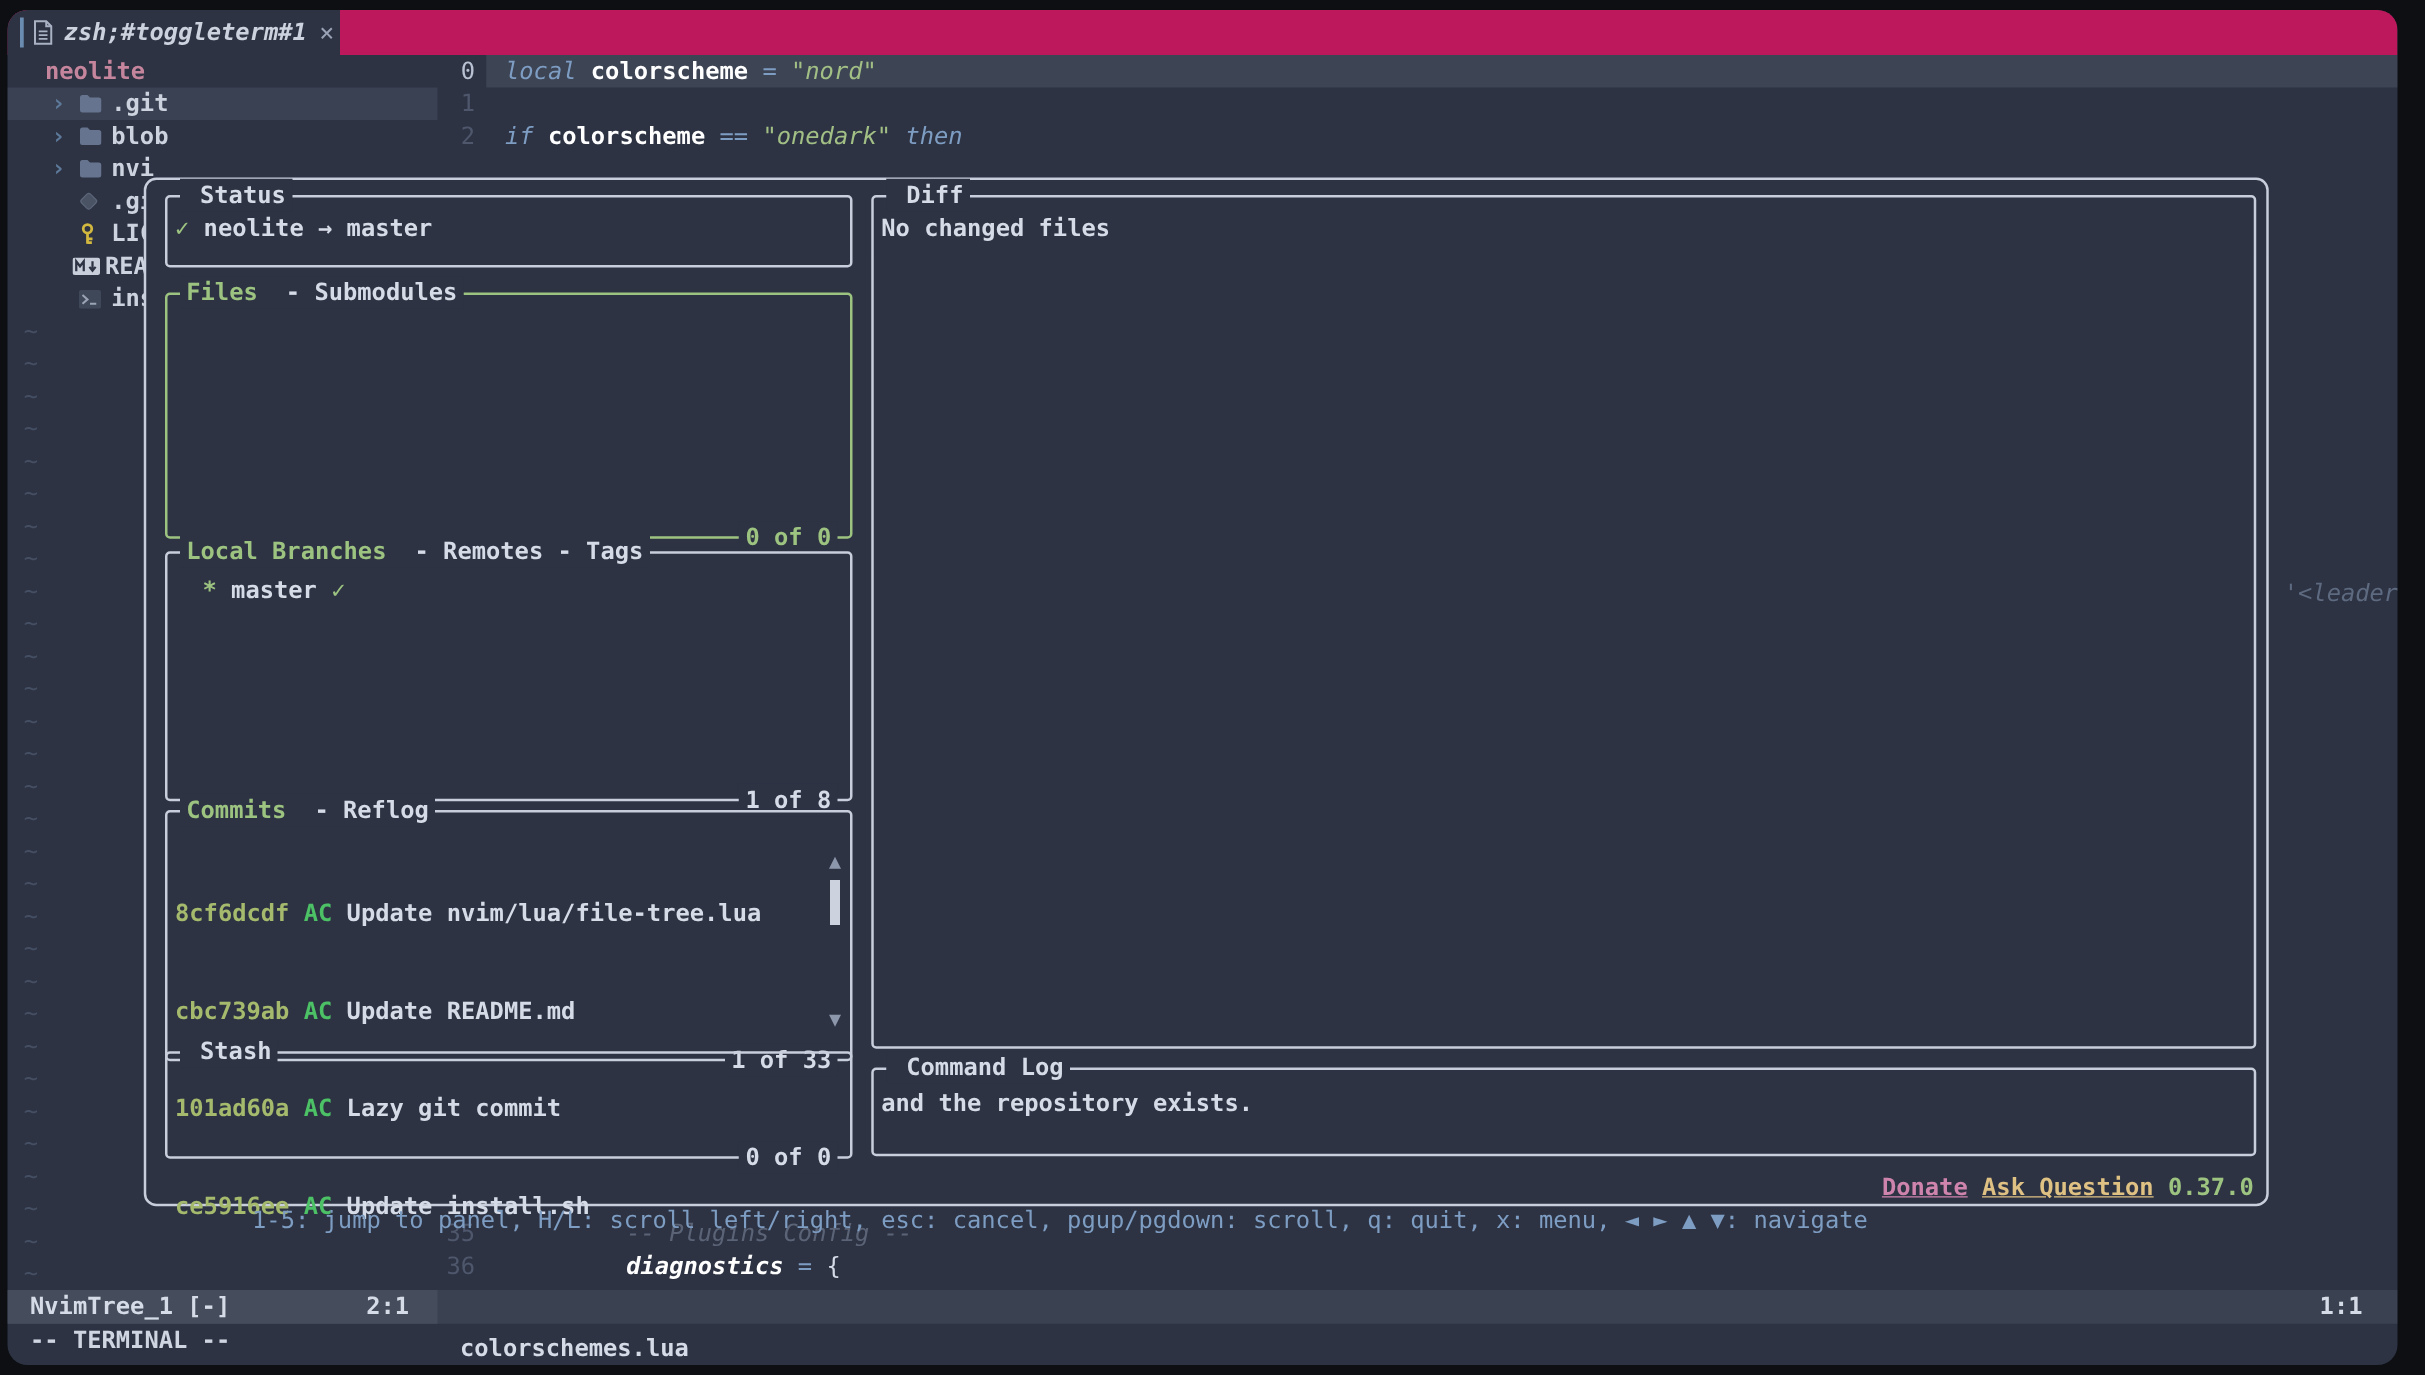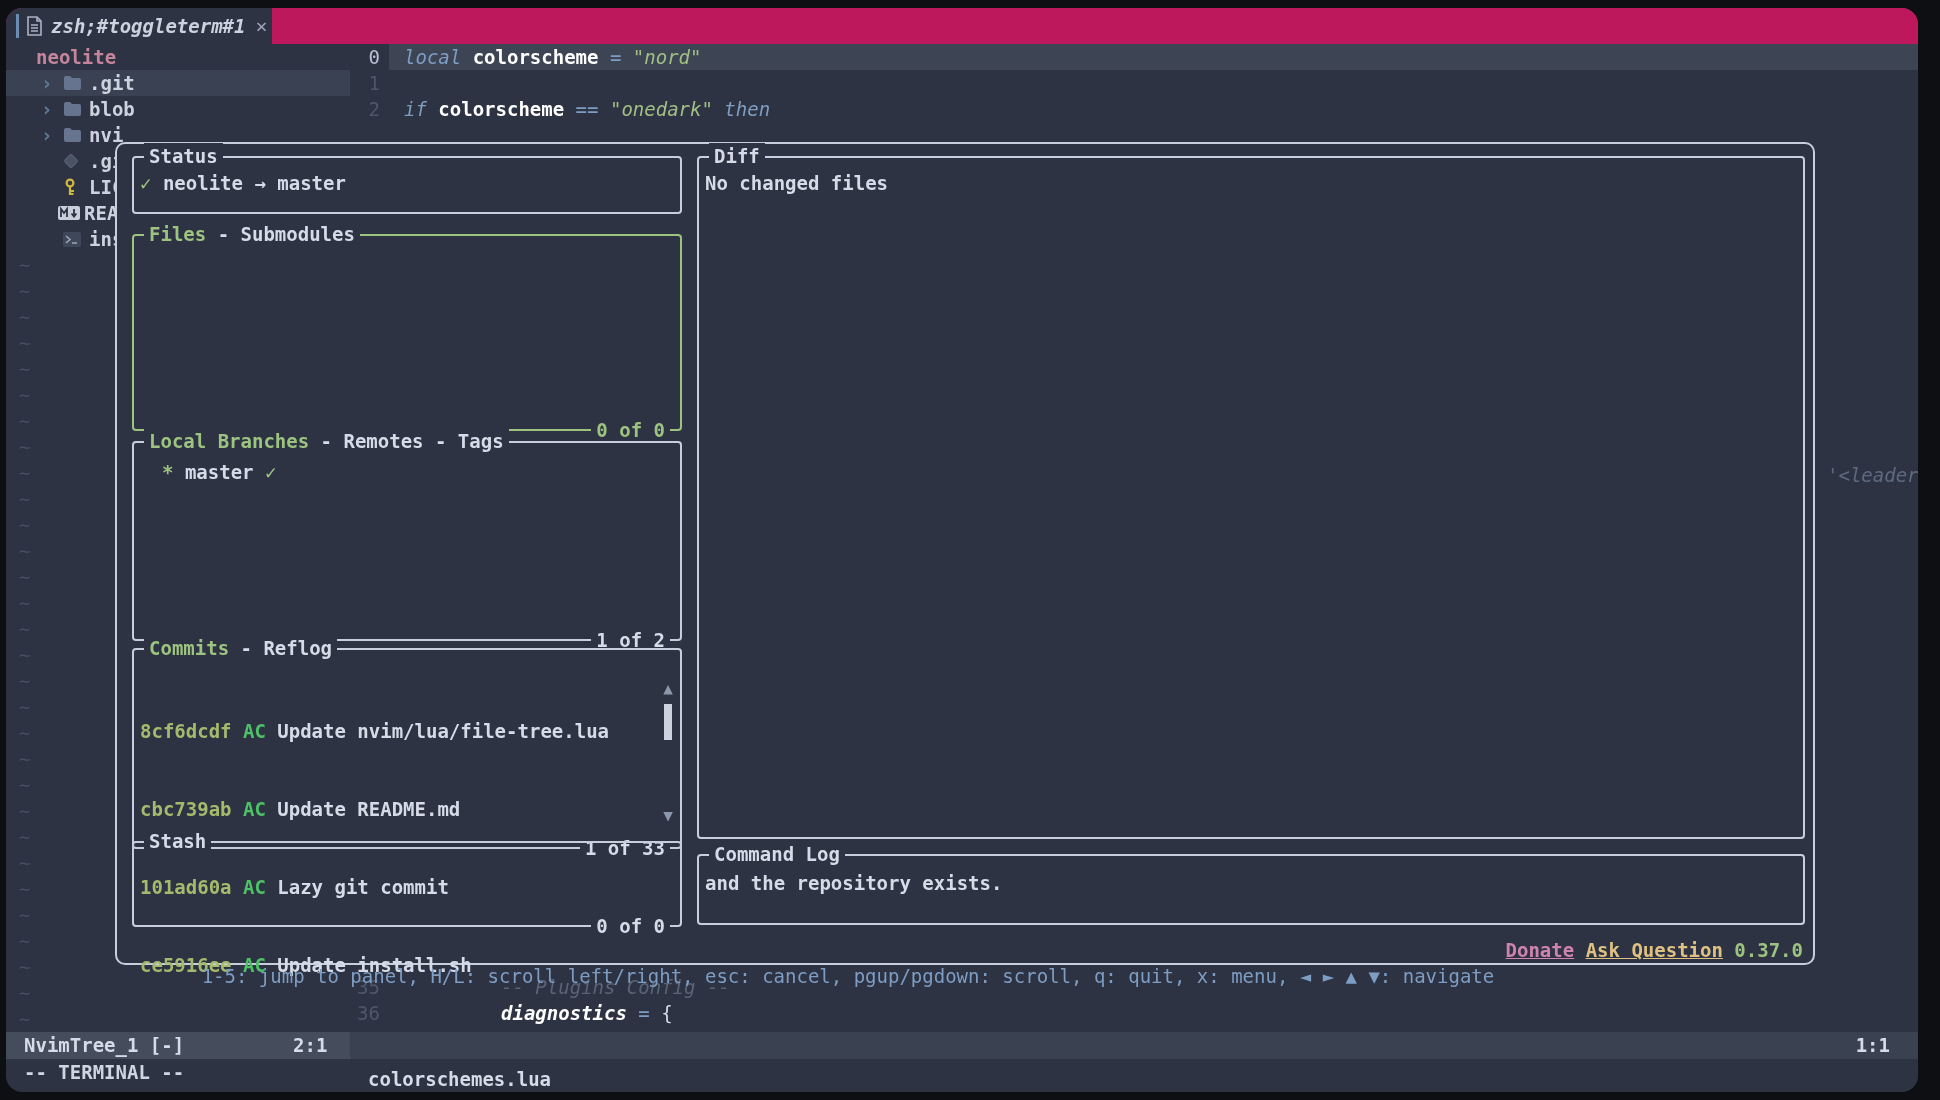--- a/index.html
+++ b/index.html
@@ -44,21 +44,21 @@
   .hidden-code { position:absolute; left:1821px; top:454px; color:#5d6a80; font-style:italic; white-space:pre; }
 
   
   .float { position:absolute; left:109px; top:134px; width:1700px; height:823px;
            background:#2d3343; border:2px solid #c8cedb; border-radius:10px; z-index:5; }
   .panel { position:absolute; border:2px solid #c8cedb; border-radius:4px; }
   .panel.active { border-color:#9dc380; }
   .ptitle { position:absolute; top:-15px; left:10px; background:#2d3343; padding:0 5px;
             font-weight:700; white-space:pre; }
   .ptitle .tab-active { color:#9dc380; }
-  .ptitle .tab-rest { color:#d6dce7; }
+  .ptitle .tab-rest { color:#d6dce7;margin-left:11px; }
   .pcount { position:absolute; bottom:-14px; right:10px; background:#2d3343; padding:0 5px;
             font-weight:700; color:#d6dce7; white-space:pre; }
   .pcount.green { color:#9dc380; }
   .pbody { padding:12px 6px 0 6px; font-weight:700; white-space:pre; }
   .green { color:#9dc380; }
   .bgreen { color:#4cc165; }
   .olive { color:#a6ba6d; }
   .white { color:#d6dce7; }
   .commit-row { white-space:pre; }
   .scrollcol { position:absolute; right:5px; top:26px; bottom:18px; width:14px; text-align:center; }
@@ -232,21 +232,21 @@
     </div>
 
     <div class="panel active" style="left:15px; top:90px; width:550px; height:197px;">
       <div class="ptitle"><span class="tab-active">Files</span><span class="tab-rest"> - Submodules</span></div>
       <div class="pcount green">0 of 0</div>
     </div>
 
     <div class="panel" style="left:15px; top:297px; width:550px; height:200px;">
       <div class="ptitle"><span class="tab-active">Local Branches</span><span class="tab-rest"> - Remotes - Tags</span></div>
       <div class="pbody" style="padding-left:28px; padding-top:16px;"><span class="green">* </span><span class="white">master </span><span class="green">✓</span></div>
-      <div class="pcount">1 of 2</div>
+      <div class="pcount">1 of 8</div>
     </div>
 
     <div class="panel" style="left:15px; top:504px; width:550px; height:201px;">
       <div class="ptitle"><span class="tab-active">Commits</span><span class="tab-rest"> - Reflog</span></div>
       <div class="pbody" style="padding-top:16px;">
         <div class="commit-row"><span class="olive">8cf6dcdf</span><span class="bgreen"> AC </span><span class="white">Update nvim/lua/file-tree.lua</span></div>
         <div class="commit-row"><span class="olive">cbc739ab</span><span class="bgreen"> AC </span><span class="white">Update README.md</span></div>
         <div class="commit-row"><span class="olive">101ad60a</span><span class="bgreen"> AC </span><span class="white">Lazy git commit</span></div>
         <div class="commit-row"><span class="olive">ce5916ee</span><span class="bgreen"> AC </span><span class="white">Update install.sh</span></div>
         

